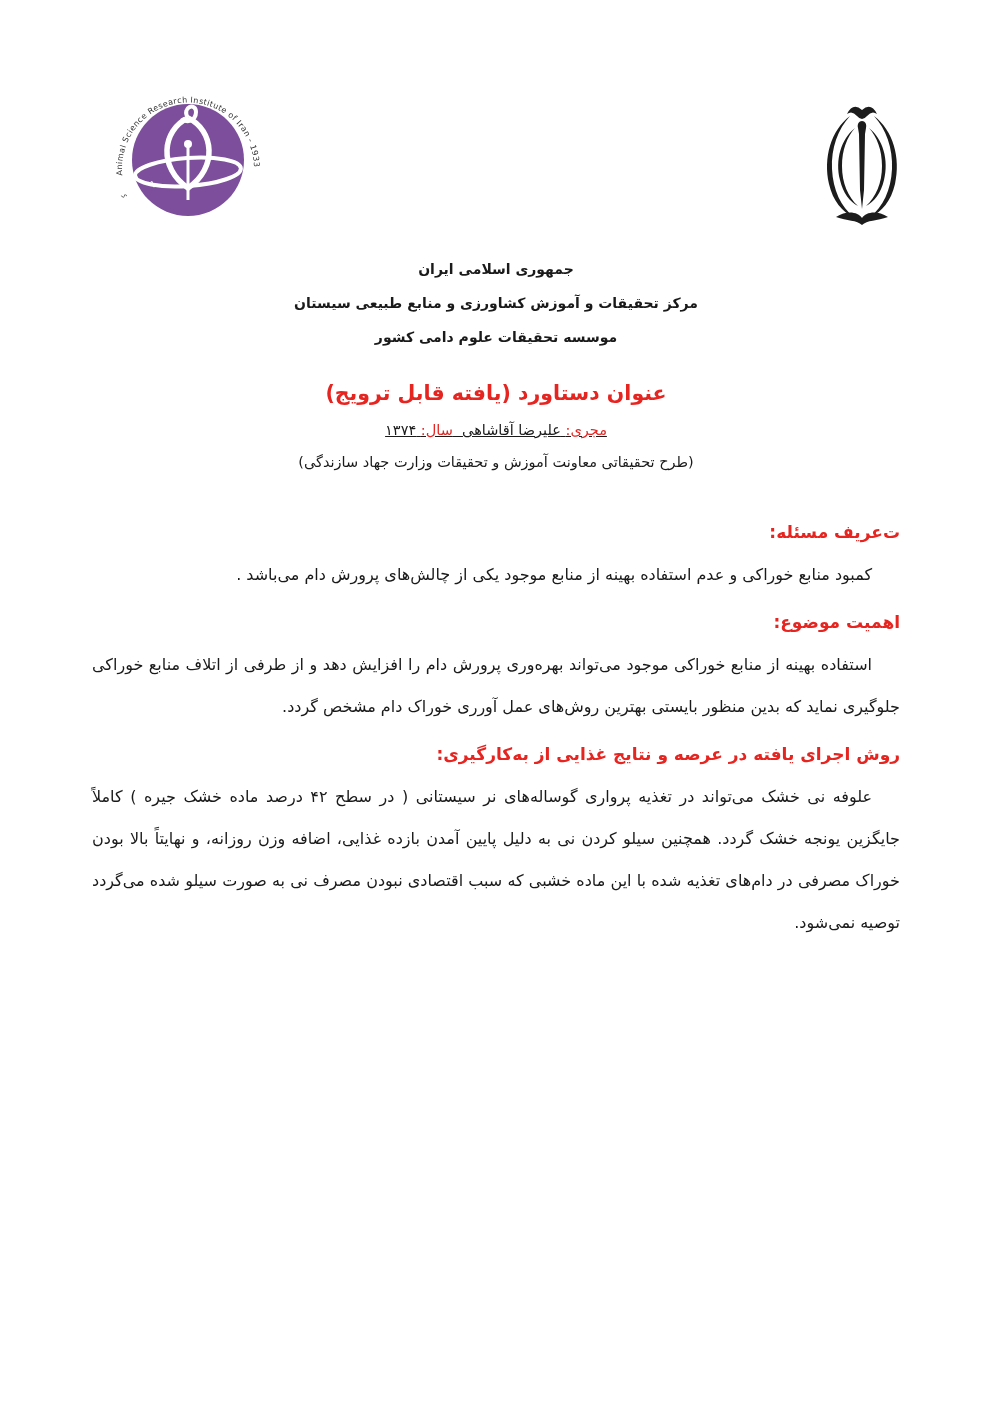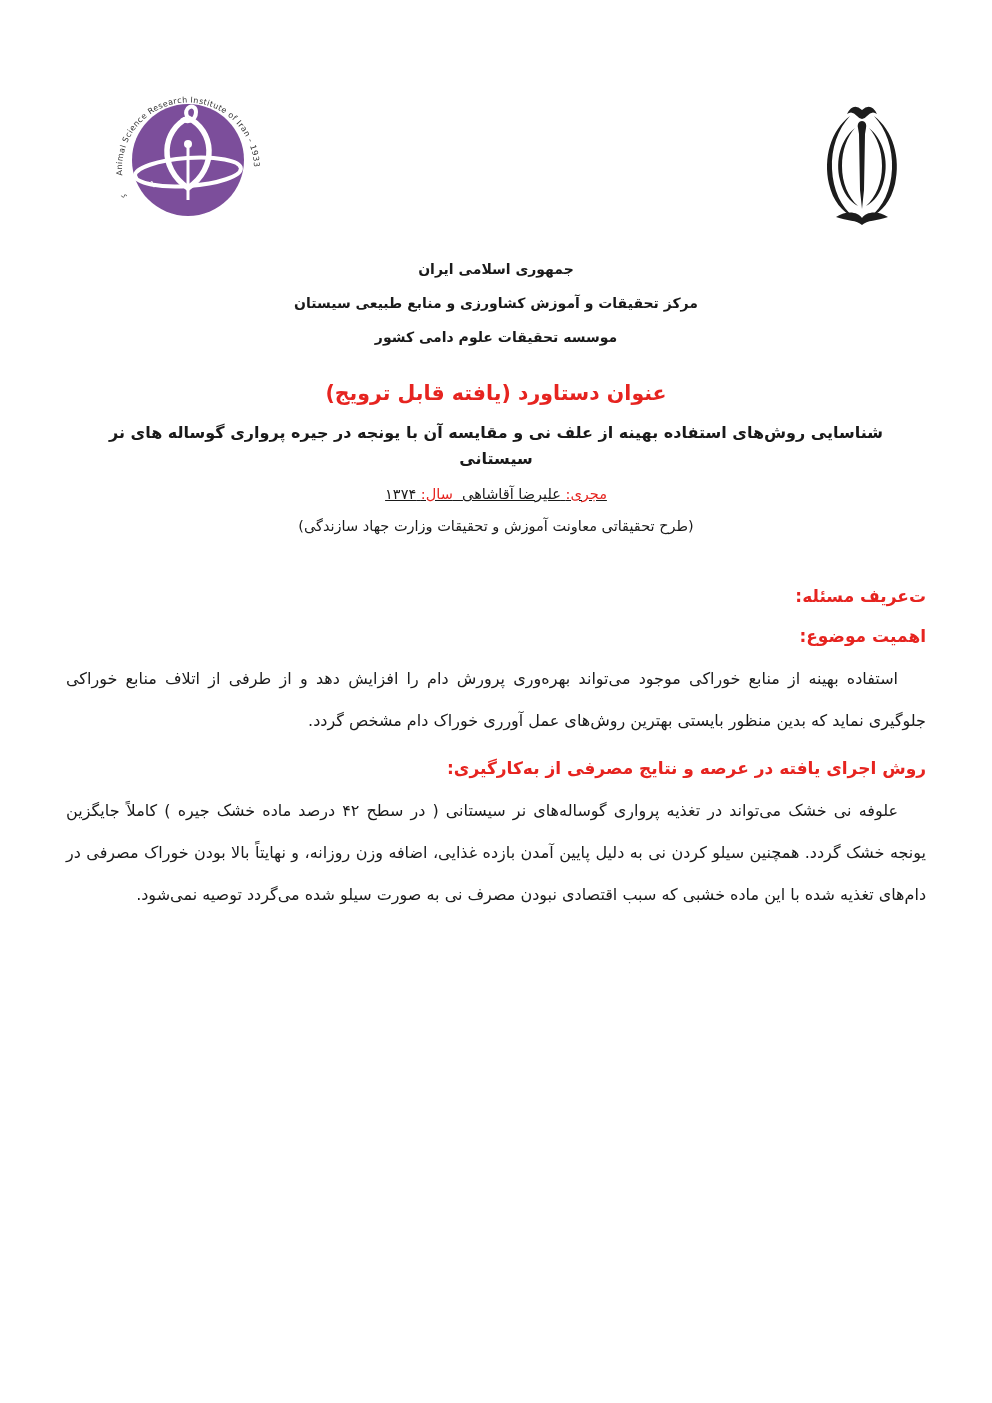--- a/index.html
+++ b/index.html
@@ -27,21 +27,21 @@
   .org-block{margin-top:14px;text-align:center;direction:rtl;}
   .org-line{font-size:14px;font-weight:bold;line-height:34px;}
   
   .title-block{text-align:center;direction:rtl;}
   .doc-title{margin-top:24px;font-size:20.5px;font-weight:bold;color:var(--red);line-height:30px;}
   .doc-subtitle{margin-top:12px;font-size:16px;font-weight:bold;line-height:26px;padding:0 90px;}
   .exec-line{margin-top:10px;font-size:14.5px;line-height:24px;text-decoration:underline;}
   .exec-line .red{color:var(--red);}
   .project-note{margin-top:8px;font-size:14.5px;line-height:24px;font-weight:normal;}
   
-  .sections{direction:rtl;padding:0 66px;margin-top:38px;}
+  .sections{direction:rtl;padding:0 92px;margin-top:38px;}
   .section{margin:0;}
   .section-heading{
     color:var(--red);font-size:17px;line-height:40px;font-weight:600;
     text-align:right;margin:0;
   }
   .section-heading.strong{font-weight:bold;}
   .section-body{
     font-size:16px;line-height:42px;text-align:justify;text-align-last:right;
     text-indent:28px;margin:2px 0 6px 0;
   }
@@ -102,40 +102,40 @@
   </header>
 
   <div class="org-block">
     <div class="org-line">جمهوری اسلامی ایران</div>
     <div class="org-line">مرکز تحقیقات و آموزش کشاورزی و منابع طبیعی سیستان</div>
     <div class="org-line">موسسه تحقیقات علوم دامی کشور</div>
   </div>
 
   <div class="title-block">
     <div class="doc-title">عنوان دستاورد (یافته قابل ترویج)</div>
-    <div class="doc-subtitle">شناسایی روش‌های استفاده بهینه از علف نی و مقایسه آن با یونجه در جیره پرواری گوساله های نر سیستانی</div>
     <div class="exec-line">
       <span class="red">مجری:</span>
       <span>علیرضا آقاشاهی</span>
       &nbsp;<span class="red">سال:</span>
       <span>۱۳۷۴</span>
     </div>
     <div class="project-note">(طرح تحقیقاتی معاونت آموزش و تحقیقات وزارت جهاد سازندگی)</div>
   </div>
 
   <div class="sections">
 
     <div class="section">
       <h2 class="section-heading">ت‌عریف مسئله:</h2>
+      <p class="section-body">کمبود منابع خوراکی و عدم استفاده بهینه از منابع موجود یکی از چالش‌های پرورش دام می‌باشد .</p>
     </div>
 
     <div class="section">
       <h2 class="section-heading">اهمیت موضوع:</h2>
       <p class="section-body">استفاده بهینه از منابع خوراکی موجود می‌تواند بهره‌وری پرورش دام را افزایش دهد و از طرفی از اتلاف منابع خوراکی جلوگیری نماید که بدین منظور بایستی بهترین روش‌های عمل آورری خوراک دام مشخص گردد.</p>
     </div>
 
     <div class="section">
-      <h2 class="section-heading strong">روش اجرای یافته در عرصه و نتایج مصرفی از به‌کارگیری:</h2>
+      <h2 class="section-heading strong">روش اجرای یافته در عرصه و نتایج غذایی از به‌کارگیری:</h2>
       <p class="section-body">علوفه نی خشک می‌تواند در تغذیه پرواری گوساله‌های نر سیستانی ( در سطح ۴۲ درصد ماده خشک جیره ) کاملاً جایگزین یونجه خشک گردد. همچنین سیلو کردن نی به دلیل پایین آمدن بازده غذایی، اضافه وزن روزانه، و نهایتاً بالا بودن خوراک مصرفی در دام‌های تغذیه شده با این ماده خشبی که سبب اقتصادی نبودن مصرف نی به صورت سیلو شده می‌گردد توصیه نمی‌شود.</p>
     </div>
 
   </div>
 </div>
 
 </body></html>

